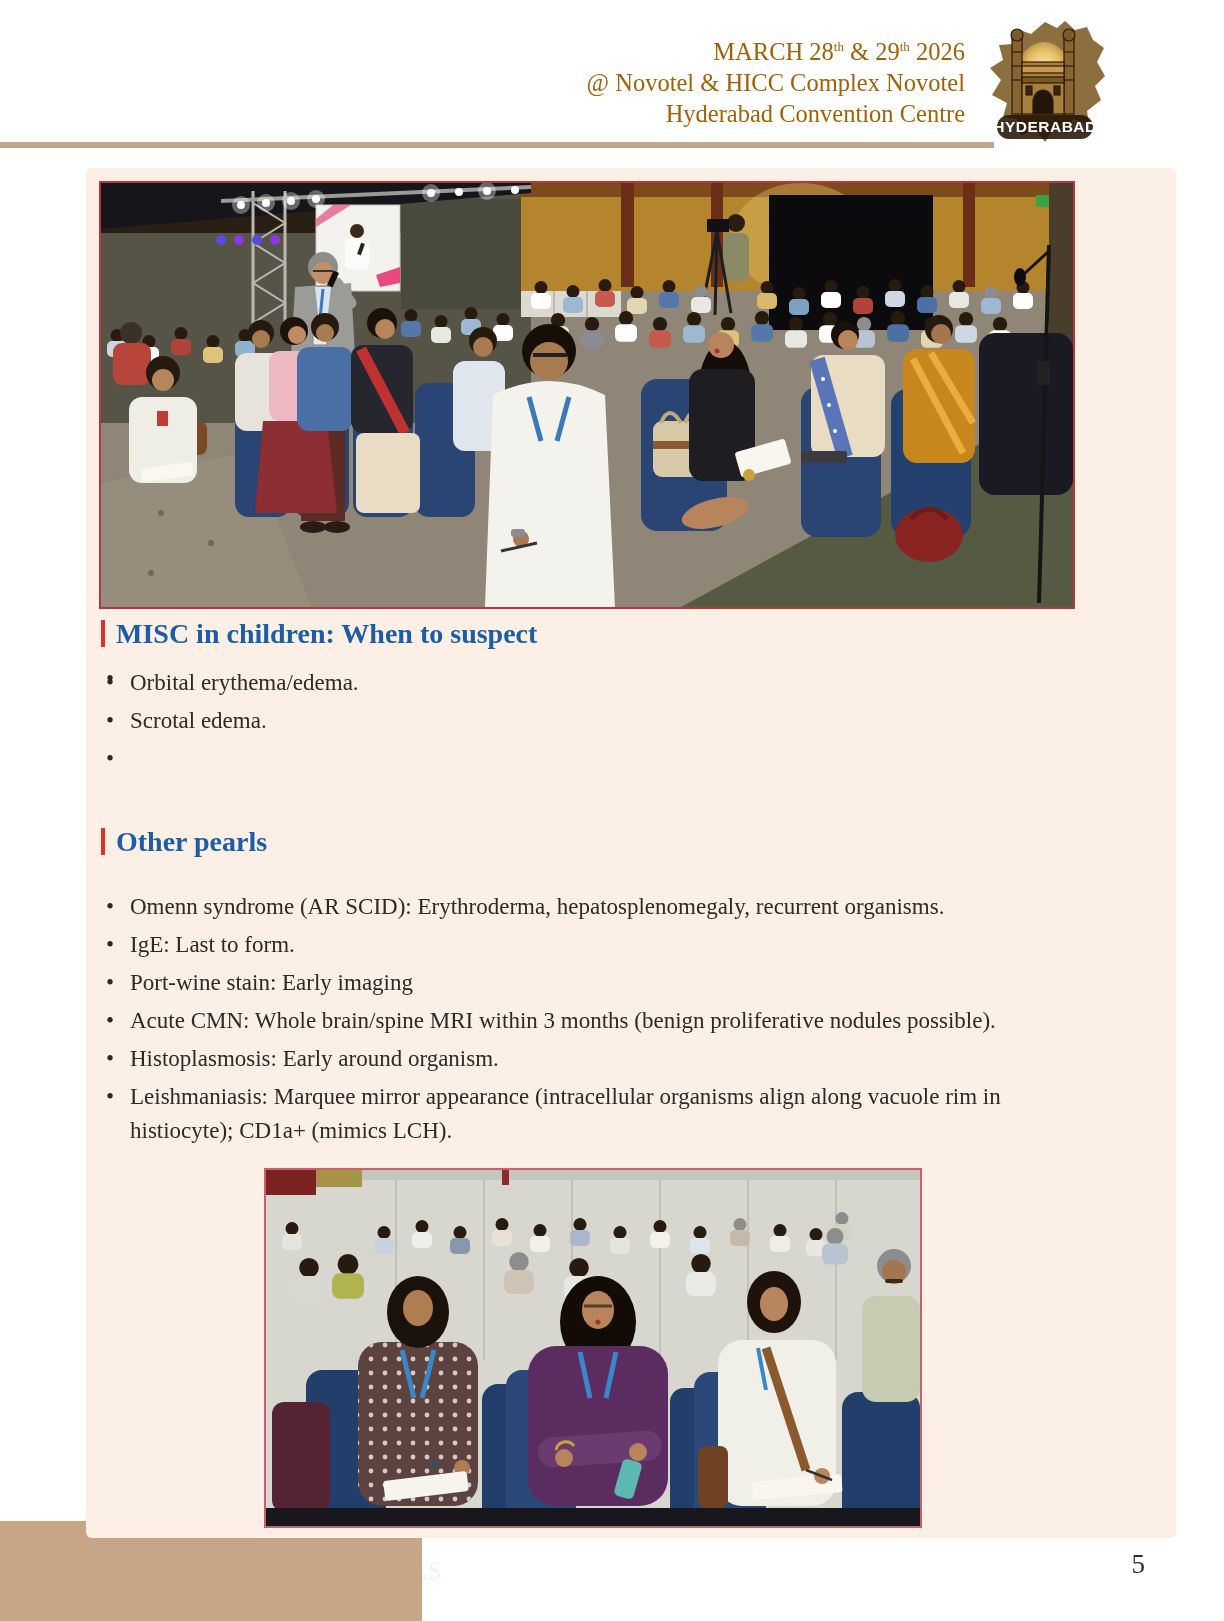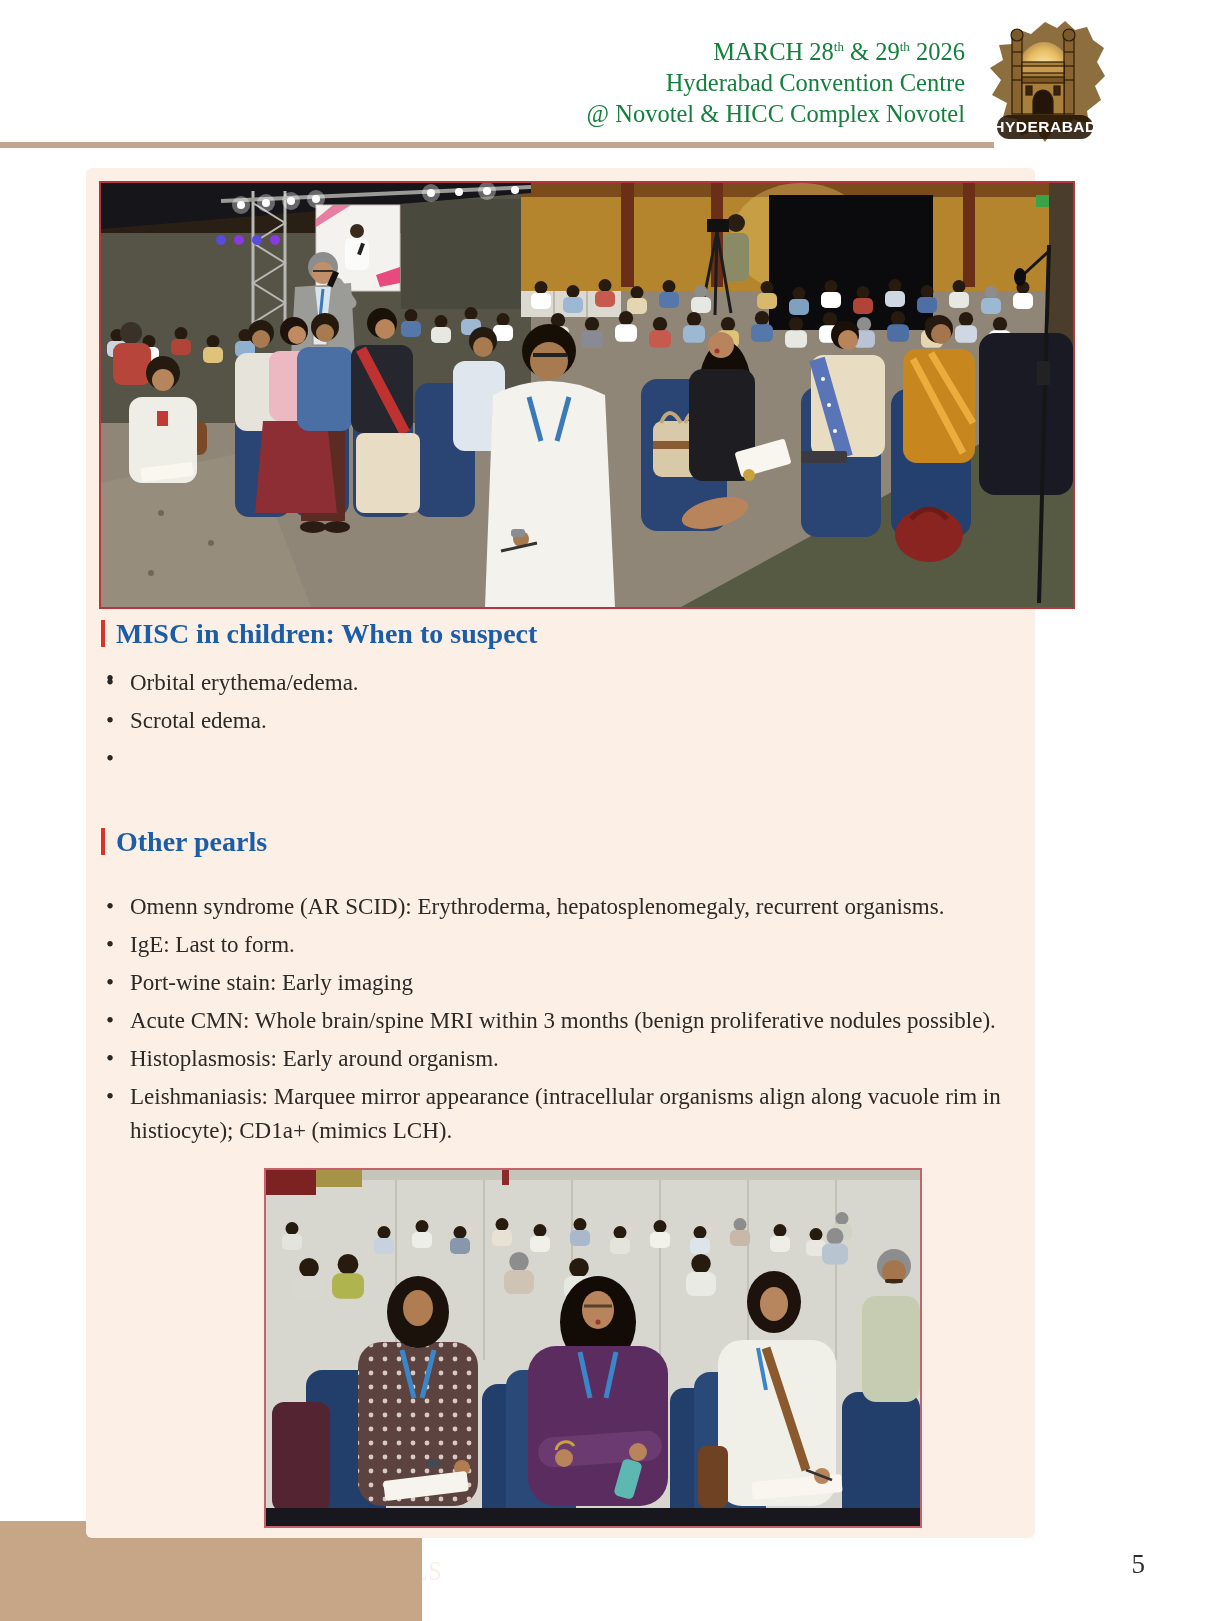--- a/index.html
+++ b/index.html
@@ -1,26 +1,26 @@
 <!DOCTYPE html>
 <html><head>
 <meta charset="utf-8">
 <style>
   html,body{margin:0;padding:0;background:#ffffff;}
   .page{position:relative;width:1224px;height:1621px;background:#ffffff;overflow:hidden;
         font-family:"Liberation Serif","DejaVu Serif",serif;}
   
-  .hdr-text{position:absolute;top:36px;right:259px;text-align:right;color:#15803d;
+  .hdr-text{position:absolute;top:36px;right:259px;text-align:right;color:#a16207;
             font-size:24.5px;line-height:31px;white-space:nowrap;}
   .hdr-text sup{font-size:13px;vertical-align:super;line-height:0;}
   .logo{position:absolute;left:983px;top:18px;width:124px;height:130px;}
   .hdr-rule{position:absolute;left:0;top:142px;width:994px;height:6px;background:#c2a58c;}
   
-  .panel{position:absolute;left:86px;top:168px;width:949px;height:1370px;
-         background:#fcefe6;border-radius:6px;z-index:2;}
+  .panel{position:absolute;left:86px;top:168px;width:1052px;height:1370px;
+         background:#fcefe6;border-radius:6px;z-index:2;padding-left:38px;}
   .photo{position:absolute;box-sizing:border-box;overflow:hidden;}
   .photo1{left:13px;top:13px;width:976px;height:428px;border:2px solid #b2373f;}
   .photo2{left:178px;top:1000px;width:658px;height:360px;border:2px solid #c5626b;}
   .photo svg{display:block;width:100%;height:100%;}
   .sec-h{position:absolute;font-size:28px;font-weight:bold;color:#1b5da6;white-space:nowrap;}
   .sec-h .bar{display:inline-block;width:4px;height:27px;background:#d8342a;
               margin-right:11px;vertical-align:-4px;}
   .h1{left:15px;top:450px;}
   .h2{left:15px;top:658px;}
   ul.blist{position:absolute;margin:0;padding:0;list-style:none;color:#2d2926;}
@@ -39,22 +39,22 @@
   .page-num{position:absolute;left:1085px;top:1549px;width:60px;text-align:right;
             color:#2e2e2e;font-size:27px;z-index:3;}
 </style>
 </head>
 <body>
 
 <div class="page">
 
   <div class="hdr-text">
     <div><span>MARCH 28</span><sup>th</sup><span> &amp; 29</span><sup>th</sup><span> 2026</span></div>
+    <div>@ Novotel &amp; HICC Complex Novotel</div>
     <div>Hyderabad Convention Centre</div>
-    <div>@ Novotel &amp; HICC Complex Novotel</div>
   </div>
 
   <div class="logo">
     <svg viewBox="0 0 124 128">
       <defs>
         <radialGradient id="glow" cx="50%" cy="45%" r="60%">
           <stop offset="0%" stop-color="#fdf2c8"></stop>
             <stop offset="55%" stop-color="#e8bd62"></stop>
           <stop offset="100%" stop-color="#e8bd62" stop-opacity="0"></stop>
         </radialGradient>

